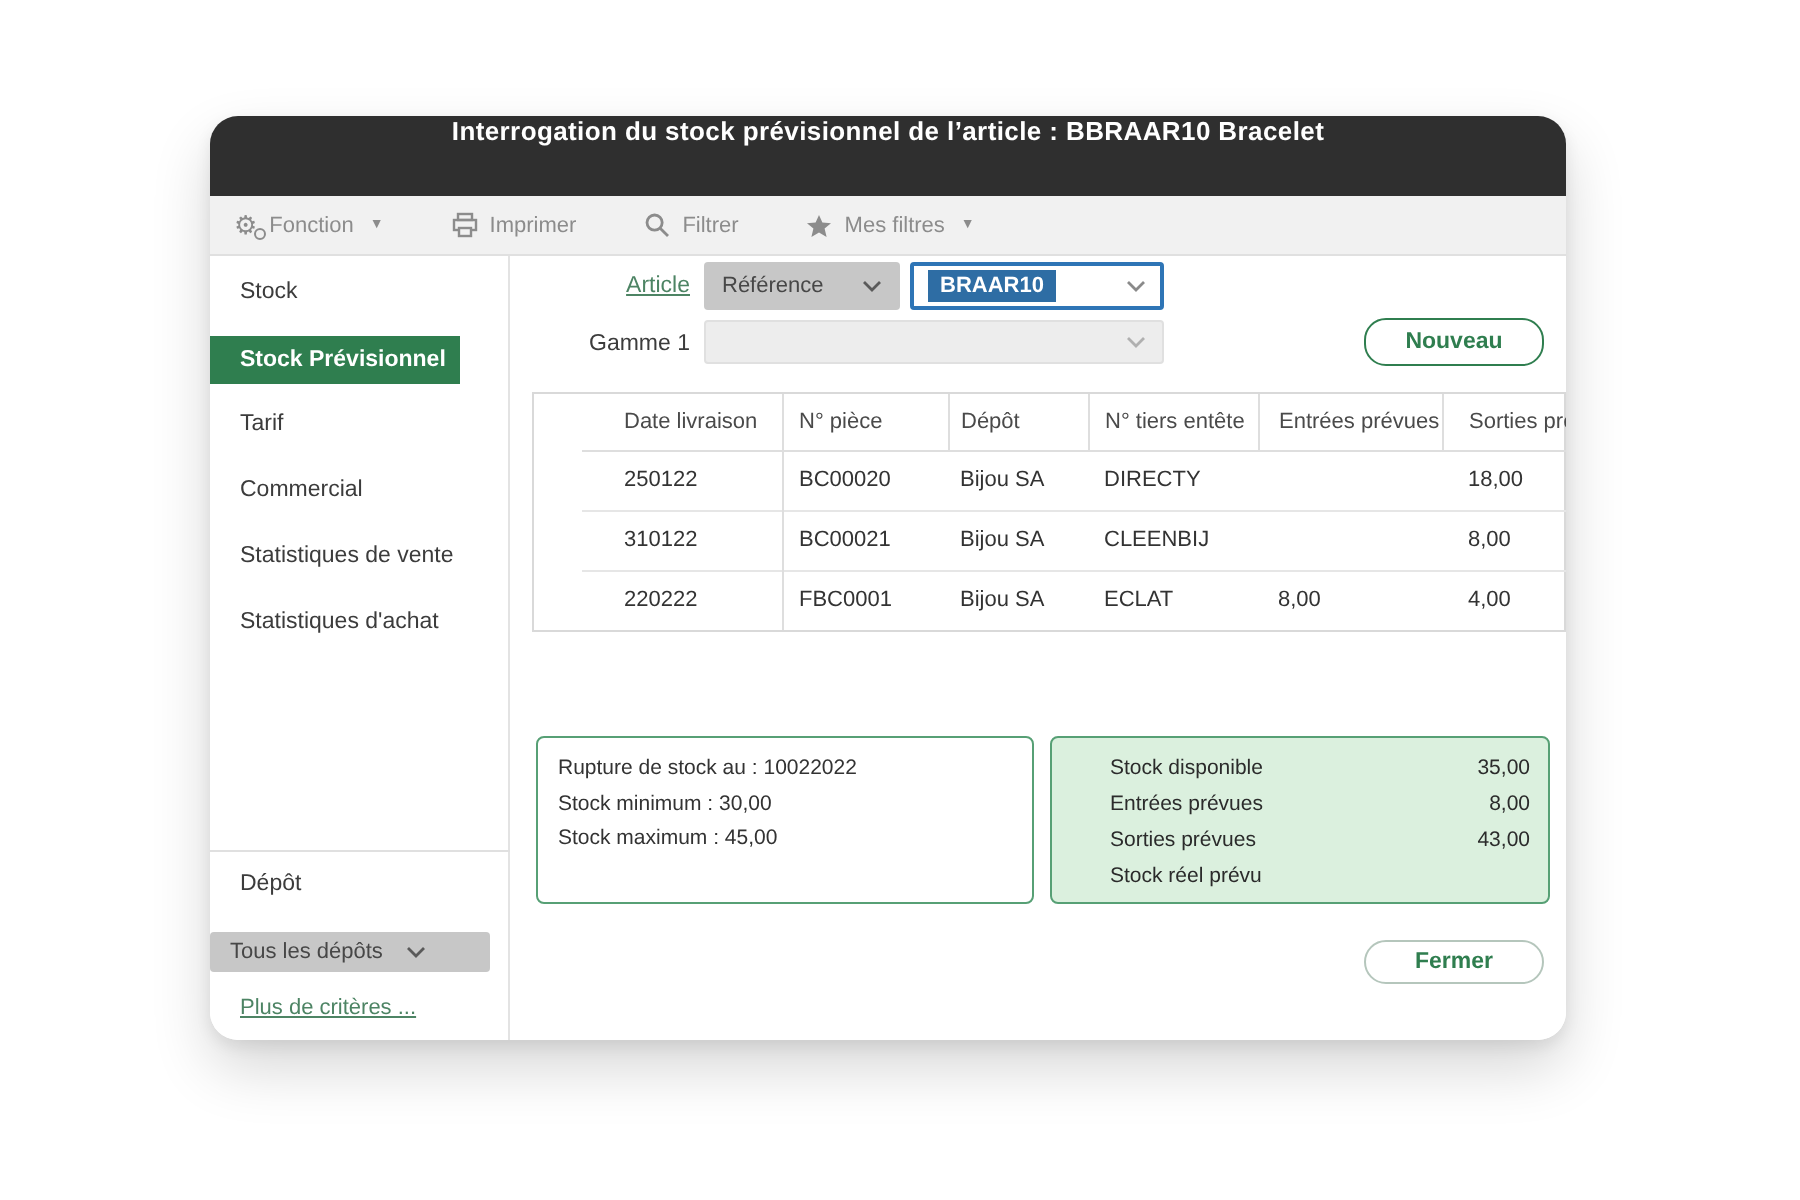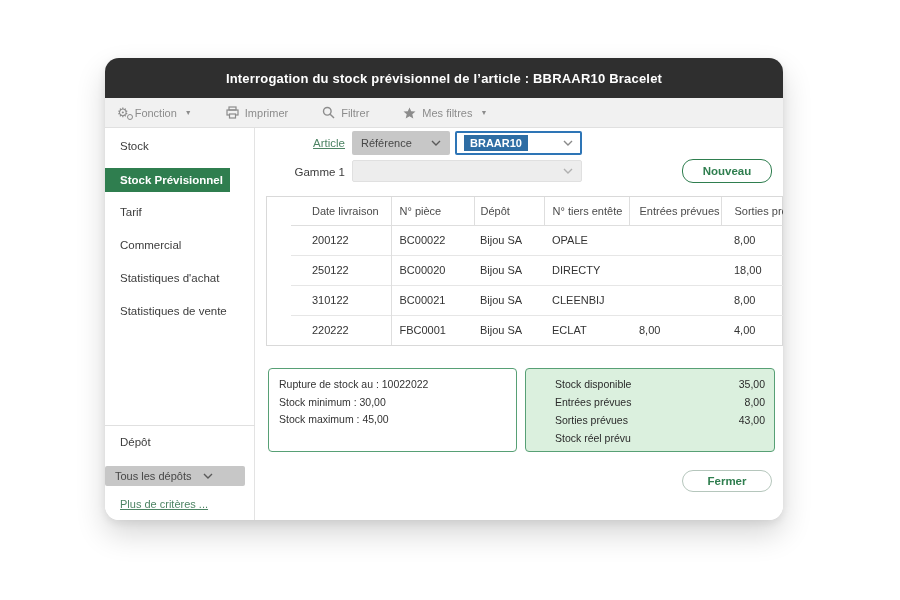--- a/index.html
+++ b/index.html
@@ -9,21 +9,21 @@
   .card {
     position:absolute; left:105px; top:58px; width:678px; height:462px;
     background:#ffffff; border-radius:14px;
     box-shadow:0 14px 30px rgba(0,0,0,.16), 0 3px 8px rgba(0,0,0,.08);
     overflow:hidden;
   }
 
   
   .titlebar {
     position:absolute; left:0; top:0; right:0; height:40px;
-    background:#2f2f2f; color:#fff; display:flex; align-items:center; justify-content:center;
+    background:#2f2f2f; color:#fff; display:flex; justify-content:center;
     font-size:13px; font-weight:bold; letter-spacing:.2px;
   }
 
   
   .toolbar {
     position:absolute; left:0; top:40px; right:0; height:30px;
     background:#f1f1f1; border-bottom:1px solid #e0e0e0;
     display:flex; align-items:center; color:#8c8c8c; font-size:11px;
     padding-left:12px;
   }
@@ -148,22 +148,22 @@
     </div>
 
     <div class="main">
 
       <div class="sidebar">
         <div class="nav">
           <div class="nav-item">Stock</div>
           <div class="nav-item active">Stock Prévisionnel</div>
           <div class="nav-item">Tarif</div>
           <div class="nav-item">Commercial</div>
+          <div class="nav-item">Statistiques de vente</div>
           <div class="nav-item">Statistiques d'achat</div>
-          <div class="nav-item">Statistiques de vente</div>
         </div>
 
         <div class="sidebar-bottom">
           <div class="sidebar-sep"></div>
           <div class="depot-title">Dépôt</div>
           <div class="depot-select">
             <span>Tous les dépôts</span>
             <svg width="10" height="6" viewBox="0 0 10 6">
               <polyline points="1,1 5,5 9,1" fill="none" stroke="#5a5a5a" stroke-width="1.4"></polyline>
             </svg>
@@ -215,29 +215,20 @@
                 <th class="p1">N° pièce</th>
                 <th class="p2">Dépôt</th>
                 <th class="p3">N° tiers entête</th>
                 <th class="p4">Entrées prévues</th>
                 <th class="p5">Sorties prévues</th>
                 <th class="strip"></th>
               </tr>
             </thead>
             <tbody>
               <tr>
-                <td class="c0 p0">200122</td>
-                <td class="p1">BC00022</td>
-                <td class="p2">Bijou SA</td>
-                <td class="p3">OPALE</td>
-                <td class="p4"></td>
-                <td class="p5">8,00</td>
-                <td class="strip"></td>
-              </tr>
-              <tr>
                 <td class="c0 p0">250122</td>
                 <td class="p1">BC00020</td>
                 <td class="p2">Bijou SA</td>
                 <td class="p3">DIRECTY</td>
                 <td class="p4"></td>
                 <td class="p5">18,00</td>
                 <td class="strip"></td>
               </tr>
               <tr>
                 <td class="c0 p0">310122</td>

